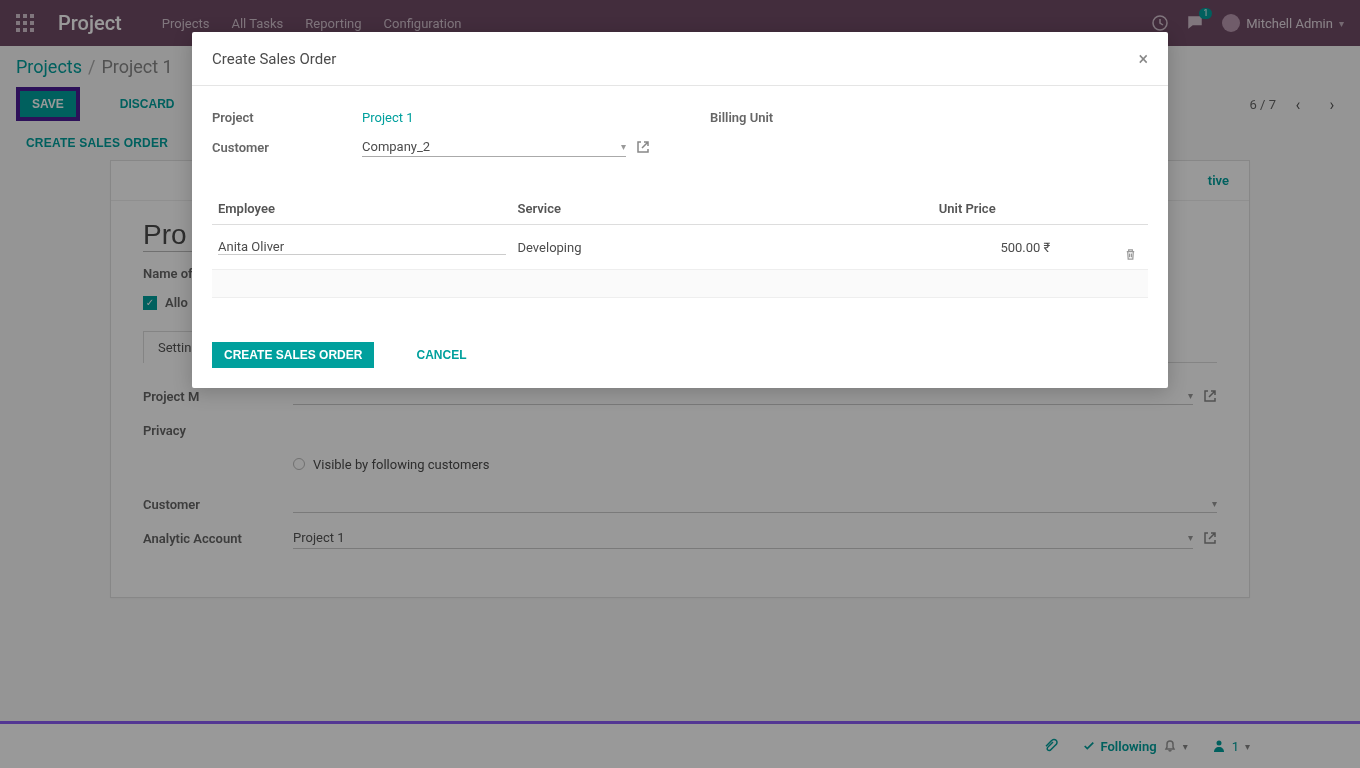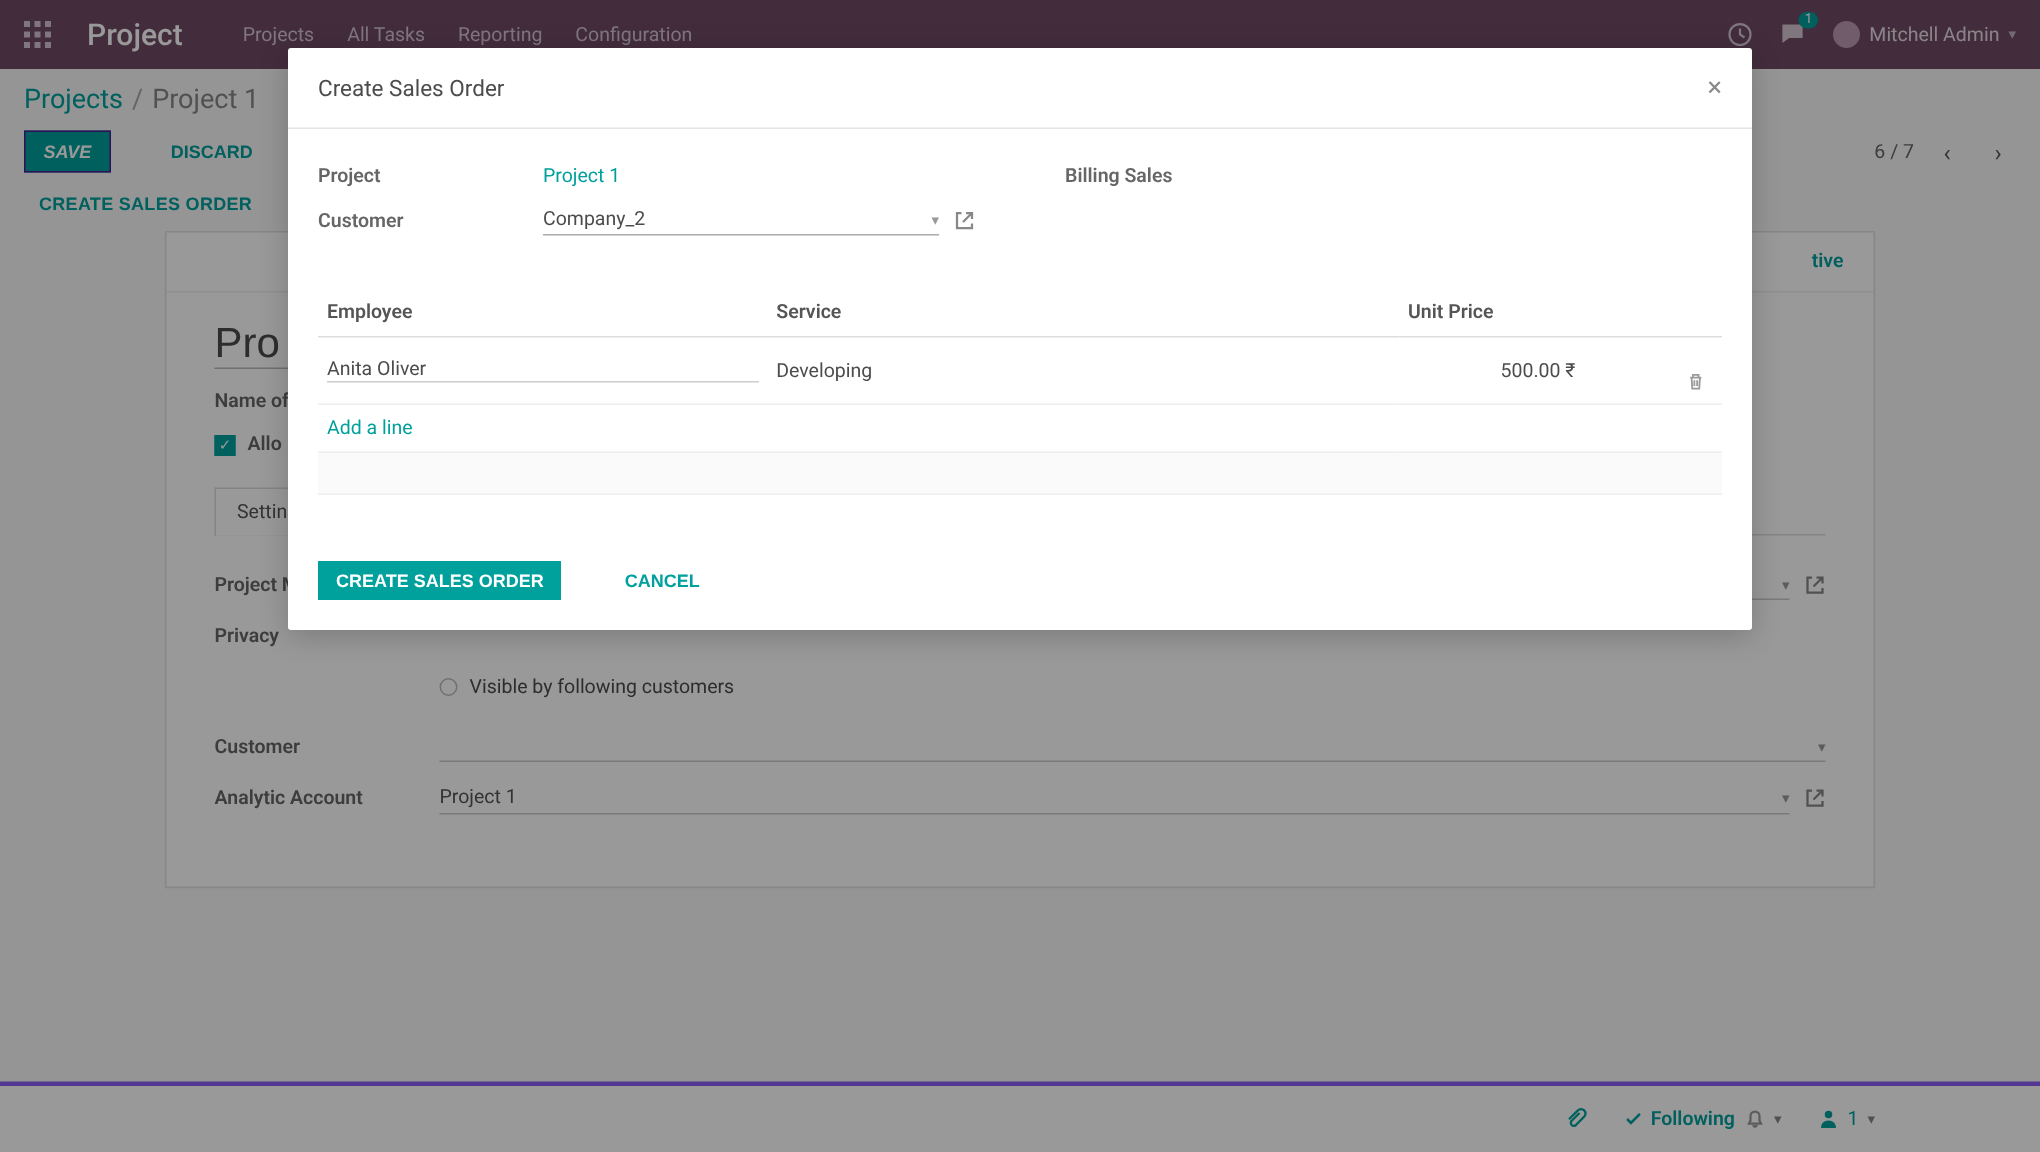--- a/index.html
+++ b/index.html
@@ -20,21 +20,21 @@
   .caret-down { font-size: 10px; opacity: .7; }
 
   
   .control-bar { padding: 10px 16px 0 16px; }
   .breadcrumbs { font-size: 18px; color: #888; display: flex; gap: 6px; align-items: baseline; }
   .breadcrumbs .link { color: #00A09D; cursor: pointer; }
   .breadcrumbs .sep { color: #aaa; }
   .breadcrumbs .current { color: #888; }
   .buttons-row { display: flex; align-items: center; gap: 16px; margin-top: 10px; }
   .btn-primary { background: #00A09D; color: #fff; border: none; padding: 6px 12px; font-weight: 600; font-size: 12px; cursor: pointer; }
-  .btn-primary.outlined { border: 1px solid #4c1d95; font-style: italic; }
+  .btn-primary.outlined { border: 4px solid #4c1d95; }
   .btn-link { background: none; border: none; color: #00A09D; font-weight: 600; font-size: 12px; cursor: pointer; margin-left: 24px; }
   .pager { margin-left: auto; display: flex; align-items: center; gap: 10px; color: #666; }
   .pager-btn { width: 24px; height: 24px; display: inline-flex; align-items: center; justify-content: center; color: #555; cursor: pointer; font-size: 16px; }
   .secondary-row { margin-top: 14px; padding-bottom: 10px; }
   .btn-muted { color: #00A09D; background: none; border: none; font-weight: 600; font-size: 12px; letter-spacing: .2px; cursor: pointer; padding-left: 10px; }
 
   
   .sheet-wrap { padding: 0 110px 30px 110px; }
   .sheet { background: #fff; border: 1px solid #e2e2e2; box-shadow: 0 1px 2px rgba(0,0,0,.03); position: relative; }
   .statusbar { display: flex; justify-content: flex-end; padding: 12px 20px; border-bottom: 1px solid #eee; }
@@ -277,21 +277,21 @@
             </div>
             <span class="ext-icon">
               <svg viewBox="0 0 14 14" width="14" height="14" fill="none" stroke="#888" stroke-width="1.5">
                   <path d="M5 2H2v10h10V9M8 2h4v4M12 2L6 8"></path>
                 </svg>
             </span>
           </div>
         </div>
         <div class="mb-col">
           <div class="mb-row">
-            <span class="lbl">Billing Sales</span>
+            <span class="lbl">Billing Unit</span>
           </div>
         </div>
       </div>
 
       <table class="mtable">
         <thead>
           <tr>
             <th style="width:32%">Employee</th>
             <th style="width:45%">Service</th>
             <th class="right">Unit Price</th>
@@ -308,23 +308,20 @@
             <td>Developing</td>
             <td class="right">500.00 ₹</td>
             <td class="right">
               <span class="del-icon">
                 <svg viewBox="0 0 14 14" width="13" height="13" fill="none" stroke="#999" stroke-width="1.3">
                     <path d="M3 4h8M5 4V2h4v2M4 4l.5 8h5L10 4M6 6v4M8 6v4"></path>
                   </svg>
               </span>
             </td>
           </tr>
-          <tr>
-            <td colspan="4"><span class="add-line">Add a line</span></td>
-          </tr>
           <tr class="blank">
               <td colspan="4"></td>
             </tr>
         </tbody>
       </table>
     </div>
     <div class="modal-footer">
       <button class="btn-primary">CREATE SALES ORDER</button>
       <button class="btn-link">CANCEL</button>
     </div>

